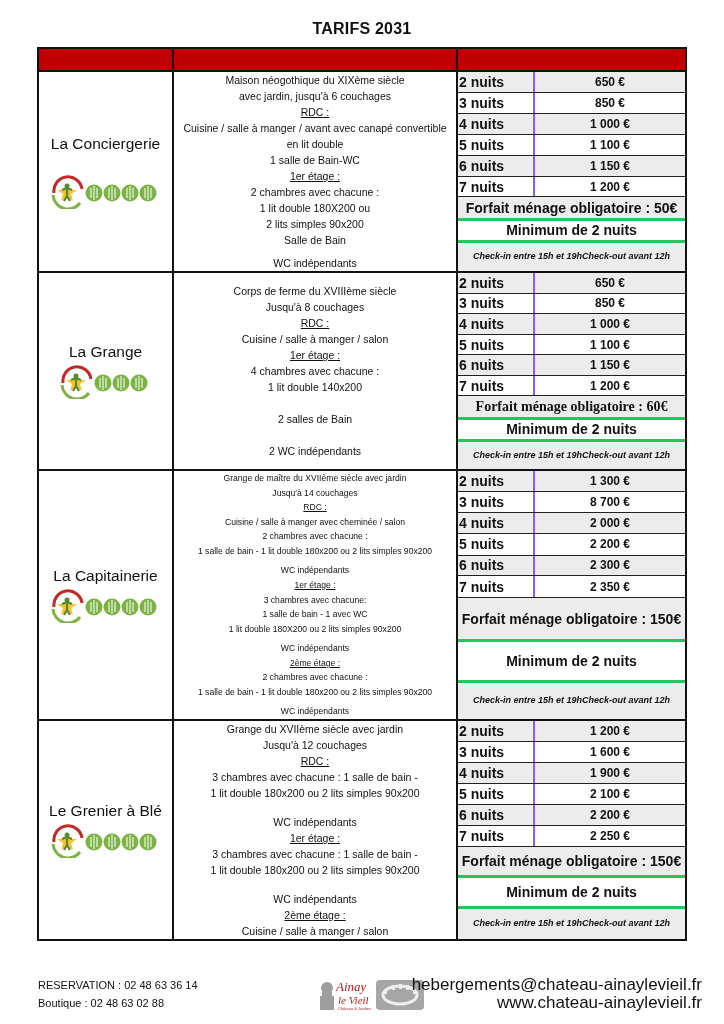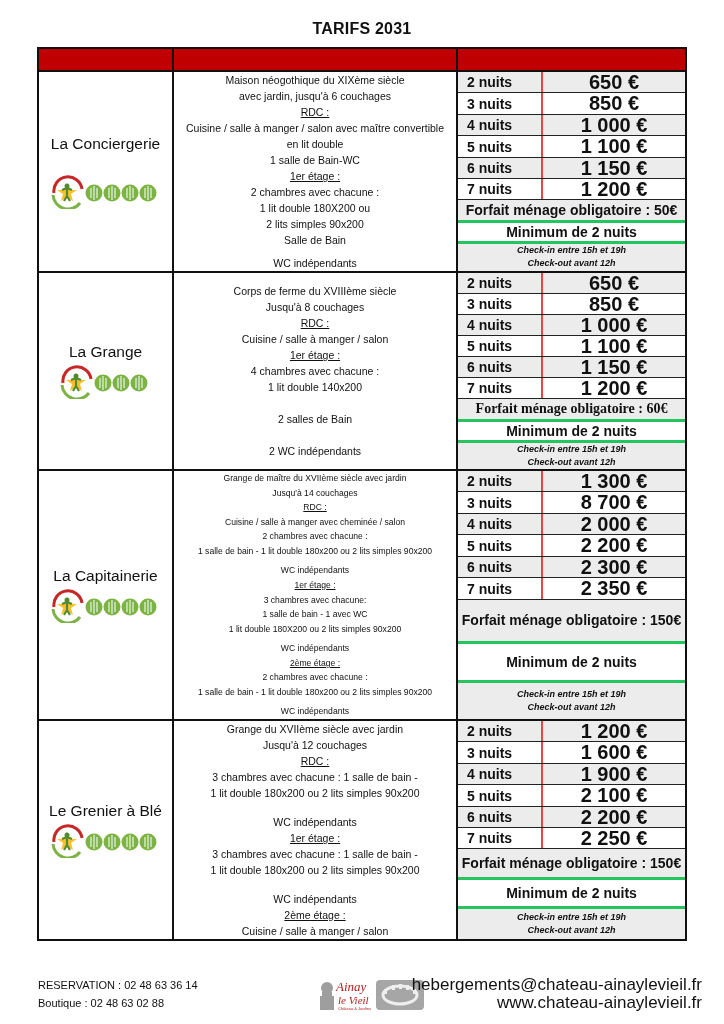--- a/index.html
+++ b/index.html
@@ -17,25 +17,25 @@
   .name { font-size:15.5px; color:#111; white-space:nowrap; }
   .logo { display:flex; align-items:center; margin-top:4px; }
   .desc-col { width:282px; border-right:2px solid #111; display:flex; flex-direction:column; align-items:center; justify-content:center; text-align:center; }
   .desc-col .ln { font-size:10.5px; line-height:16px; white-space:nowrap; }
   .desc-col.small .ln { font-size:8.6px; line-height:14.6px; }
   .desc-col .ln.u { text-decoration:underline; }
   .desc-col .ln.blank { height:16px; }
   .desc-col.small .ln.blank { height:14.6px; }
   .price-col { flex:1; display:flex; flex-direction:column; }
   .prow { display:flex; border-bottom:1px solid #222; }
-  .prow .n { width:74px; border-right:2px solid #ef4444; font-weight:bold; font-size:14px; padding-left:9px; display:flex; align-items:center; }
-  .prow .p { flex:1; font-weight:bold; font-size:20px; display:flex; align-items:center; justify-content:center; }
+  .prow .n { width:74px; border-right:2px solid #8b5cf6; font-weight:bold; font-size:14px; padding-left:1px; display:flex; align-items:center; }
+  .prow .p { flex:1; font-weight:bold; font-size:12px; display:flex; align-items:center; justify-content:center; }
   .grey { background:#ececec; }
   .full { border-bottom:3px solid #22c55e; display:flex; align-items:center; justify-content:center; font-weight:bold; font-size:14px; text-align:center; }
-  .full.last { border-bottom:none; flex-direction:column; font-style:italic; font-size:9px; line-height:13px;text-align:right; }
+  .full.last { border-bottom:none; font-style:italic; font-size:9px; line-height:13px;text-align:right; }
   .footer-left { position:absolute; left:38px; top:976px; font-size:11px; line-height:18px; }
   .footer-right { position:absolute; right:22px; top:976px; font-size:17px; line-height:18px; text-align:right; }
   .footer-logo { position:absolute; left:318px; top:976px; display:flex; align-items:flex-start; }
 </style>
 </head>
 <body>
 
 <div class="title">TARIFS 2031</div>
 
 <div class="table">
@@ -67,21 +67,21 @@
               <circle cx="98" cy="18" r="8.5" fill="#7cb342"></circle>
               <line x1="98" y1="11" x2="98" y2="25" stroke="#e8f5e9" stroke-width="1.2"></line>
               <path d="M95 13 L95 23 M101 13 L101 23" stroke="#e8f5e9" stroke-width="1.2"></path>
             </svg>
           </div>
         </div>
         <div class="desc-col">
           <div class="ln">Maison néogothique du XIXème siècle</div>
           <div class="ln">avec jardin, jusqu'à 6 couchages</div>
           <div class="ln u">RDC :</div>
-          <div class="ln">Cuisine / salle à manger / salon avec maître convertible</div>
+          <div class="ln">Cuisine / salle à manger / avant avec canapé convertible</div>
           <div class="ln">en lit double</div>
           <div class="ln">1 salle de Bain-WC</div>
           <div class="ln u">1er étage :</div>
           <div class="ln">2 chambres avec chacune :</div>
           <div class="ln">1 lit double 180X200 ou</div>
           <div class="ln">2 lits simples 90x200</div>
           <div class="ln">Salle de Bain</div>
           <div class="ln blank"></div>
           <div class="ln">WC indépendants</div>
         </div>

